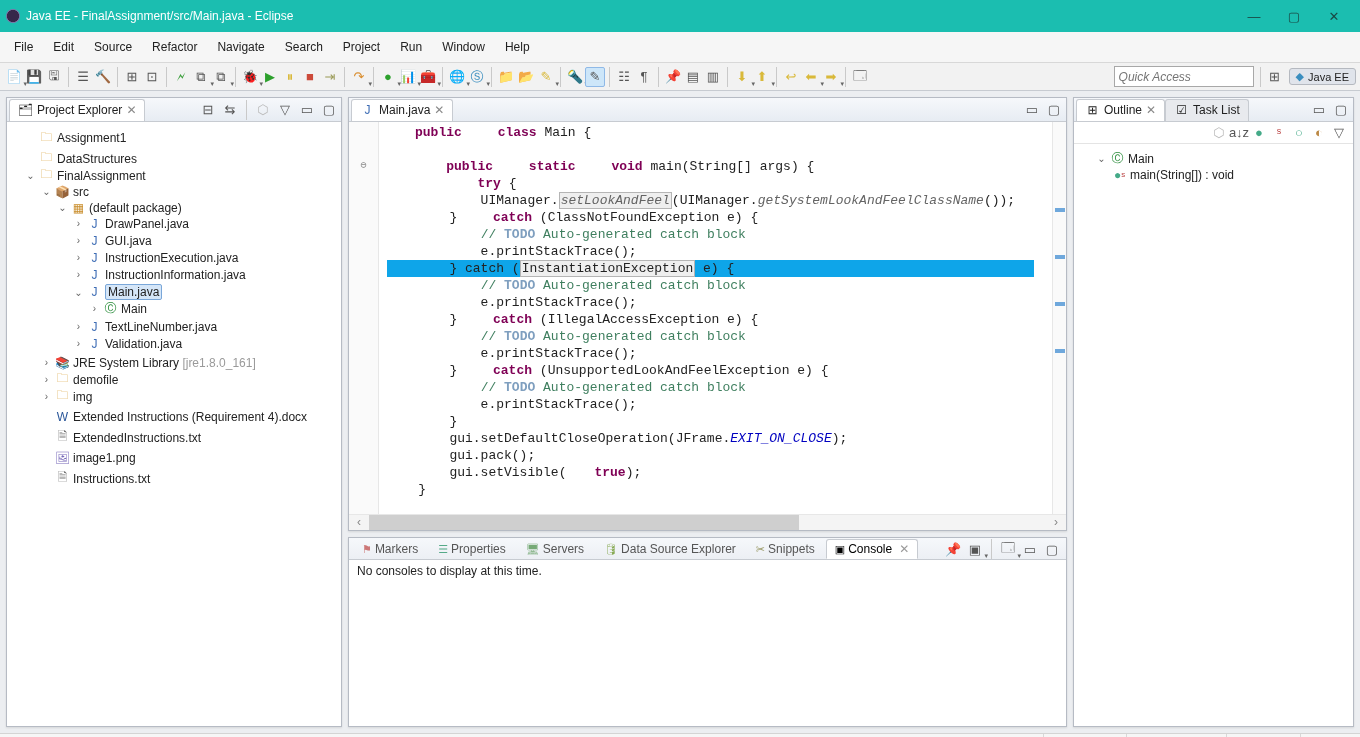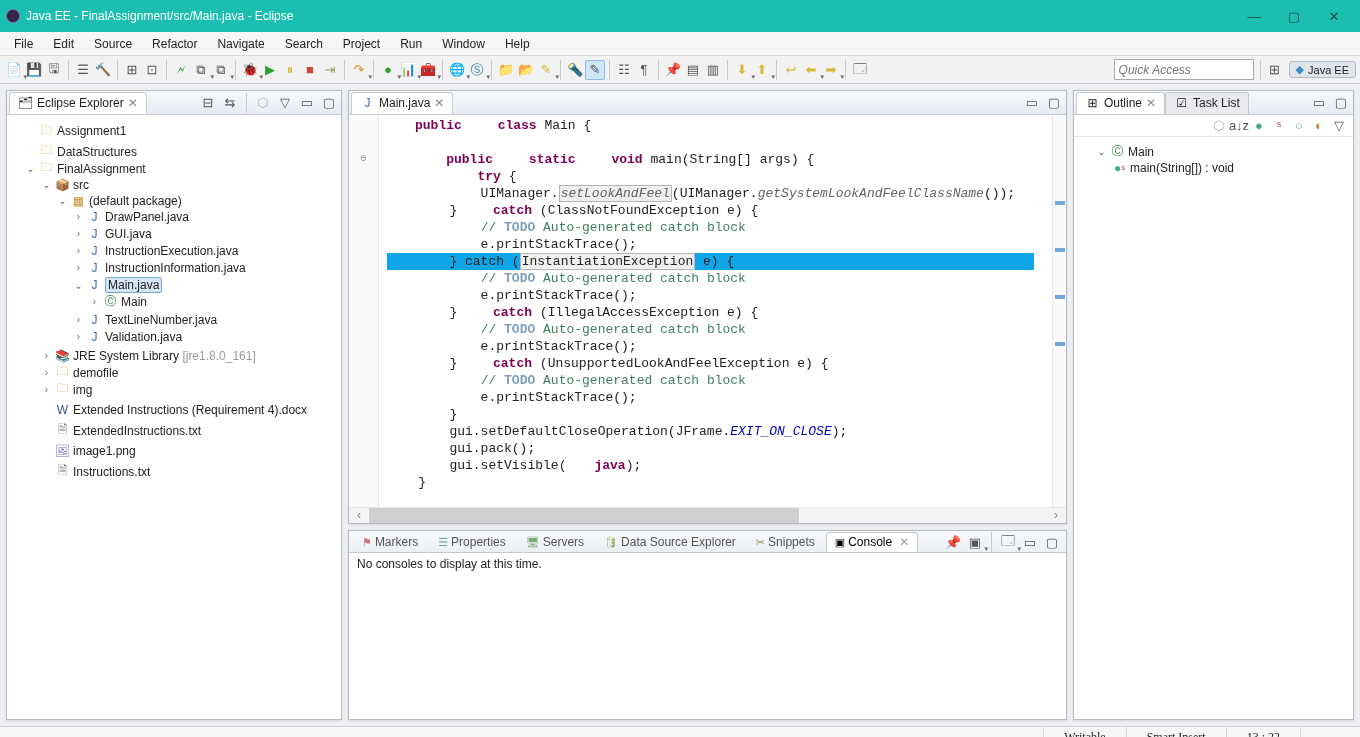--- a/index.html
+++ b/index.html
@@ -31,21 +31,21 @@
   .titlebar .spacer { flex: 1; }
   .titlebar .winbtn {
     width: 40px; height: 22px;
     display: flex; align-items: center; justify-content: center;
     color: #1a4a45;
     font-size: 13px;
     cursor: pointer;
   }
   
   .menubar {
-    height: 24px;
+    height: 31px;
     background: #f6f6f6;
     border-bottom: 1px solid #d8d8d8;
     display: flex;
     align-items: center;
     padding: 0 4px;
   }
   .menubar .menuitem {
     padding: 3px 10px;
     cursor: pointer;
   }
@@ -289,21 +289,21 @@
   </span>
 </div>
 
 <div class="workbench">
 
   <div class="left-col">
     <div class="view">
       <div class="view-header">
         <div class="tab">
           <span class="icon">🗂</span>
-          <span>Eclipse Explorer</span>
+          <span>Project Explorer</span>
           <span class="close">✕</span>
         </div>
         <div class="view-toolbar">
           <span class="tbtn">⊟</span>
           <span class="tbtn">⇆</span>
           <span class="tsep"></span>
           <span class="tbtn" style="color:#bbb">⬡</span>
           <span class="tbtn">▽</span>
           <span class="tbtn">▭</span>
           <span class="tbtn">▢</span>
@@ -490,21 +490,21 @@
             <div class="codeline">            e.printStackTrace();</div>
             <div class="codeline">        } <span class="kw">catch</span> (IllegalAccessException e) {</div>
             <div class="codeline">            <span class="cmnt">// <span class="todo">TODO</span> Auto-generated catch block</span></div>
             <div class="codeline">            e.printStackTrace();</div>
             <div class="codeline">        } <span class="kw">catch</span> (UnsupportedLookAndFeelException e) {</div>
             <div class="codeline">            <span class="cmnt">// <span class="todo">TODO</span> Auto-generated catch block</span></div>
             <div class="codeline">            e.printStackTrace();</div>
             <div class="codeline">        }</div>
             <div class="codeline"><span>        gui.setDefaultCloseOperation(JFrame.</span><span class="stat">EXIT_ON_CLOSE</span><span>);</span></div>
             <div class="codeline">        gui.pack();</div>
-            <div class="codeline"><span>        gui.setVisible(</span><span class="kw">java</span><span>);</span></div>
+            <div class="codeline"><span>        gui.setVisible(</span><span class="kw">true</span><span>);</span></div>
             <div class="codeline">    }</div>
           </div>
         </div>
         <div class="overview">
           <div class="ovmark" style="top:22%"></div>
           <div class="ovmark" style="top:34%"></div>
           <div class="ovmark" style="top:46%"></div>
           <div class="ovmark" style="top:58%"></div>
         </div>
       </div>

